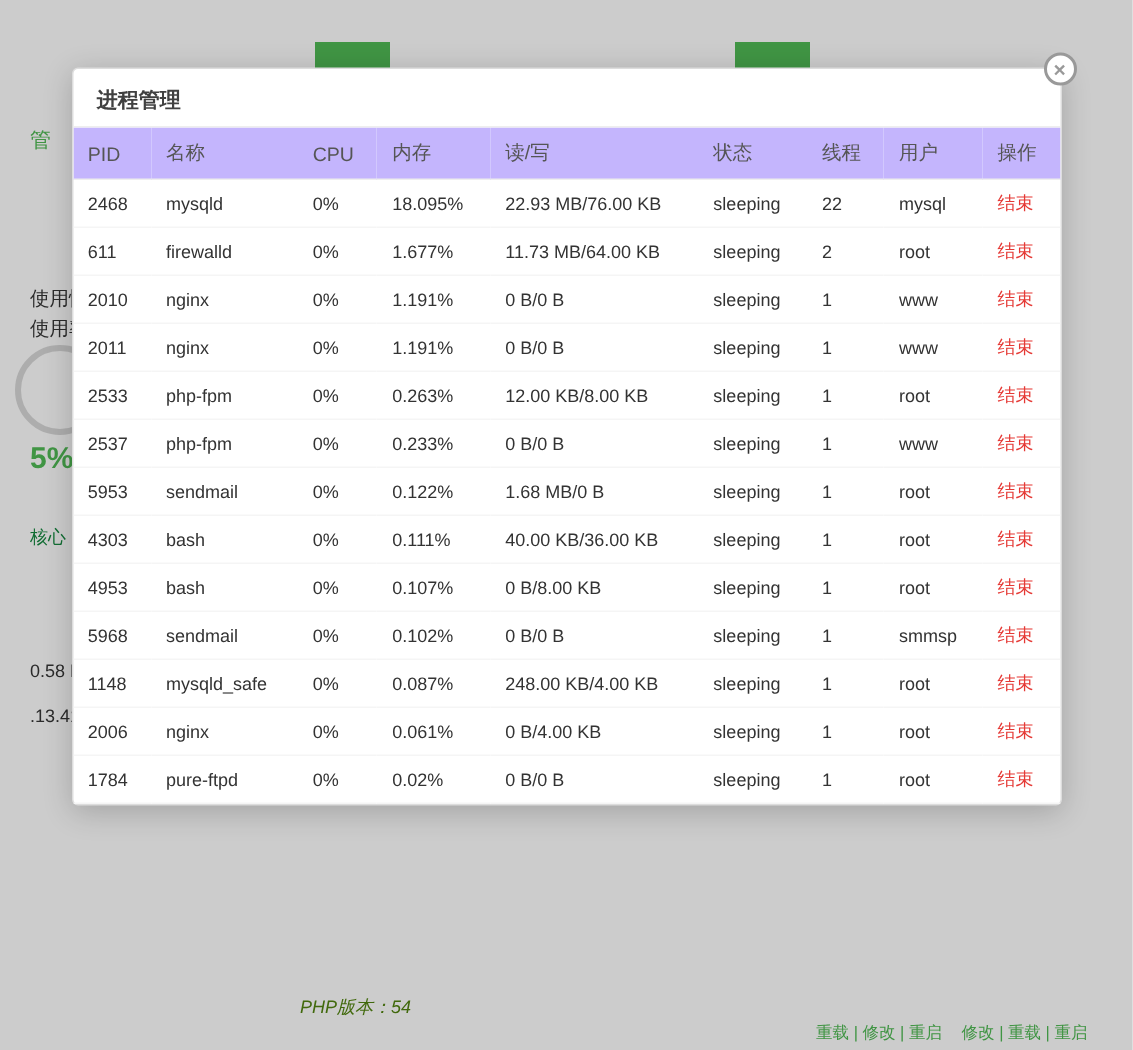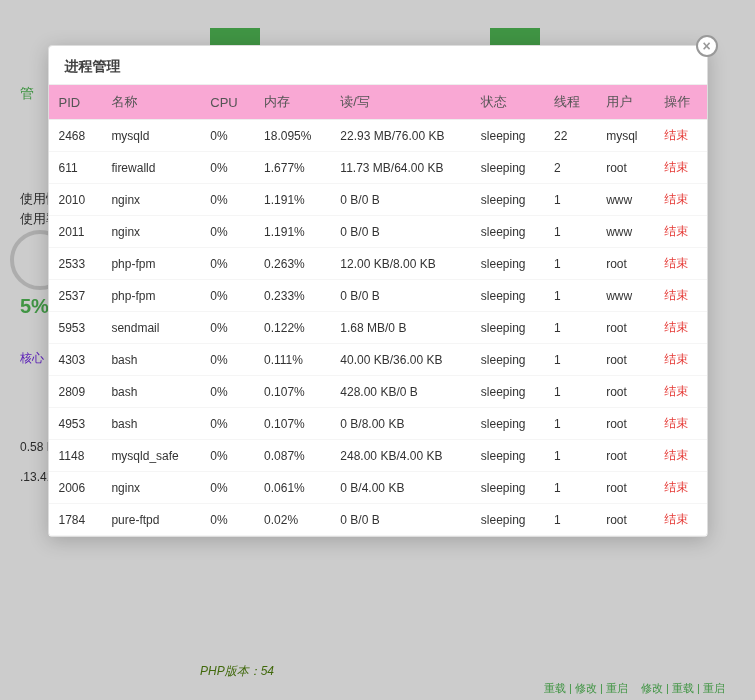--- a/index.html
+++ b/index.html
@@ -70,21 +70,21 @@
       left: 20px;
       color: #4caf50;
       font-size: 20px;
       font-weight: bold;
     }
 
     .bg-cores {
       position: absolute;
       top: 350px;
       left: 20px;
-      color: #6d28d9;
+      color: #15803d;
       font-size: 12px;
     }
 
     .bg-circle {
       position: absolute;
       top: 230px;
       left: 10px;
       width: 60px;
       height: 60px;
       border-radius: 50%;
@@ -188,21 +188,21 @@
       flex: 1;
     }
 
     
     table {
       width: 100%;
       border-collapse: collapse;
     }
 
     thead tr {
-      background: #f9a8d4;
+      background: #c4b5fd;
     }
 
     th {
       padding: 8px 10px;
       text-align: left;
       font-weight: normal;
       color: #555;
       font-size: 13px;
       border-bottom: 1px solid #eee;
       white-space: nowrap;
@@ -360,39 +360,39 @@
               <td>bash</td>
               <td>0%</td>
               <td>0.111%</td>
               <td>40.00 KB/36.00 KB</td>
               <td>sleeping</td>
               <td>1</td>
               <td>root</td>
               <td><span class="action-link">结束</span></td>
             </tr>
             <tr>
-              <td>2809</td>
-              <td>bash</td>
-              <td>0%</td>
-              <td>0.107%</td>
-              <td>428.00 KB/0 B</td>
-              <td>sleeping</td>
-              <td>1</td>
-              <td>root</td>
-              <td><span class="action-link">结束</span></td>
-            </tr>
-            <tr>
               <td>4953</td>
               <td>bash</td>
               <td>0%</td>
               <td>0.107%</td>
               <td>0 B/8.00 KB</td>
               <td>sleeping</td>
               <td>1</td>
               <td>root</td>
+              <td><span class="action-link">结束</span></td>
+            </tr>
+            <tr>
+              <td>5968</td>
+              <td>sendmail</td>
+              <td>0%</td>
+              <td>0.102%</td>
+              <td>0 B/0 B</td>
+              <td>sleeping</td>
+              <td>1</td>
+              <td>smmsp</td>
               <td><span class="action-link">结束</span></td>
             </tr>
             <tr>
               <td>1148</td>
               <td>mysqld_safe</td>
               <td>0%</td>
               <td>0.087%</td>
               <td>248.00 KB/4.00 KB</td>
               <td>sleeping</td>
               <td>1</td>

